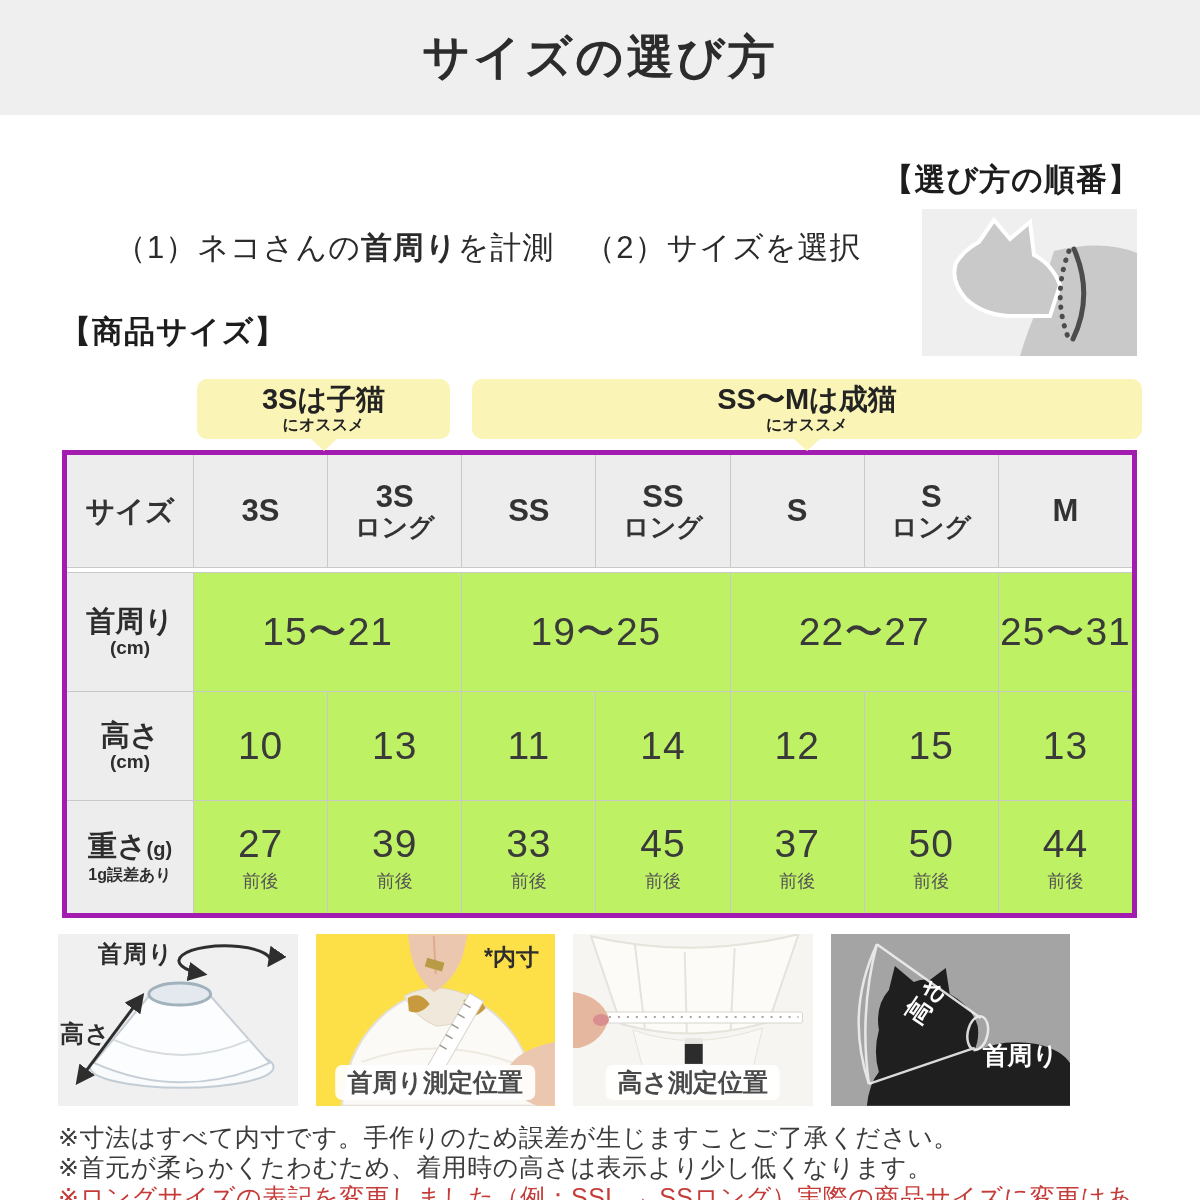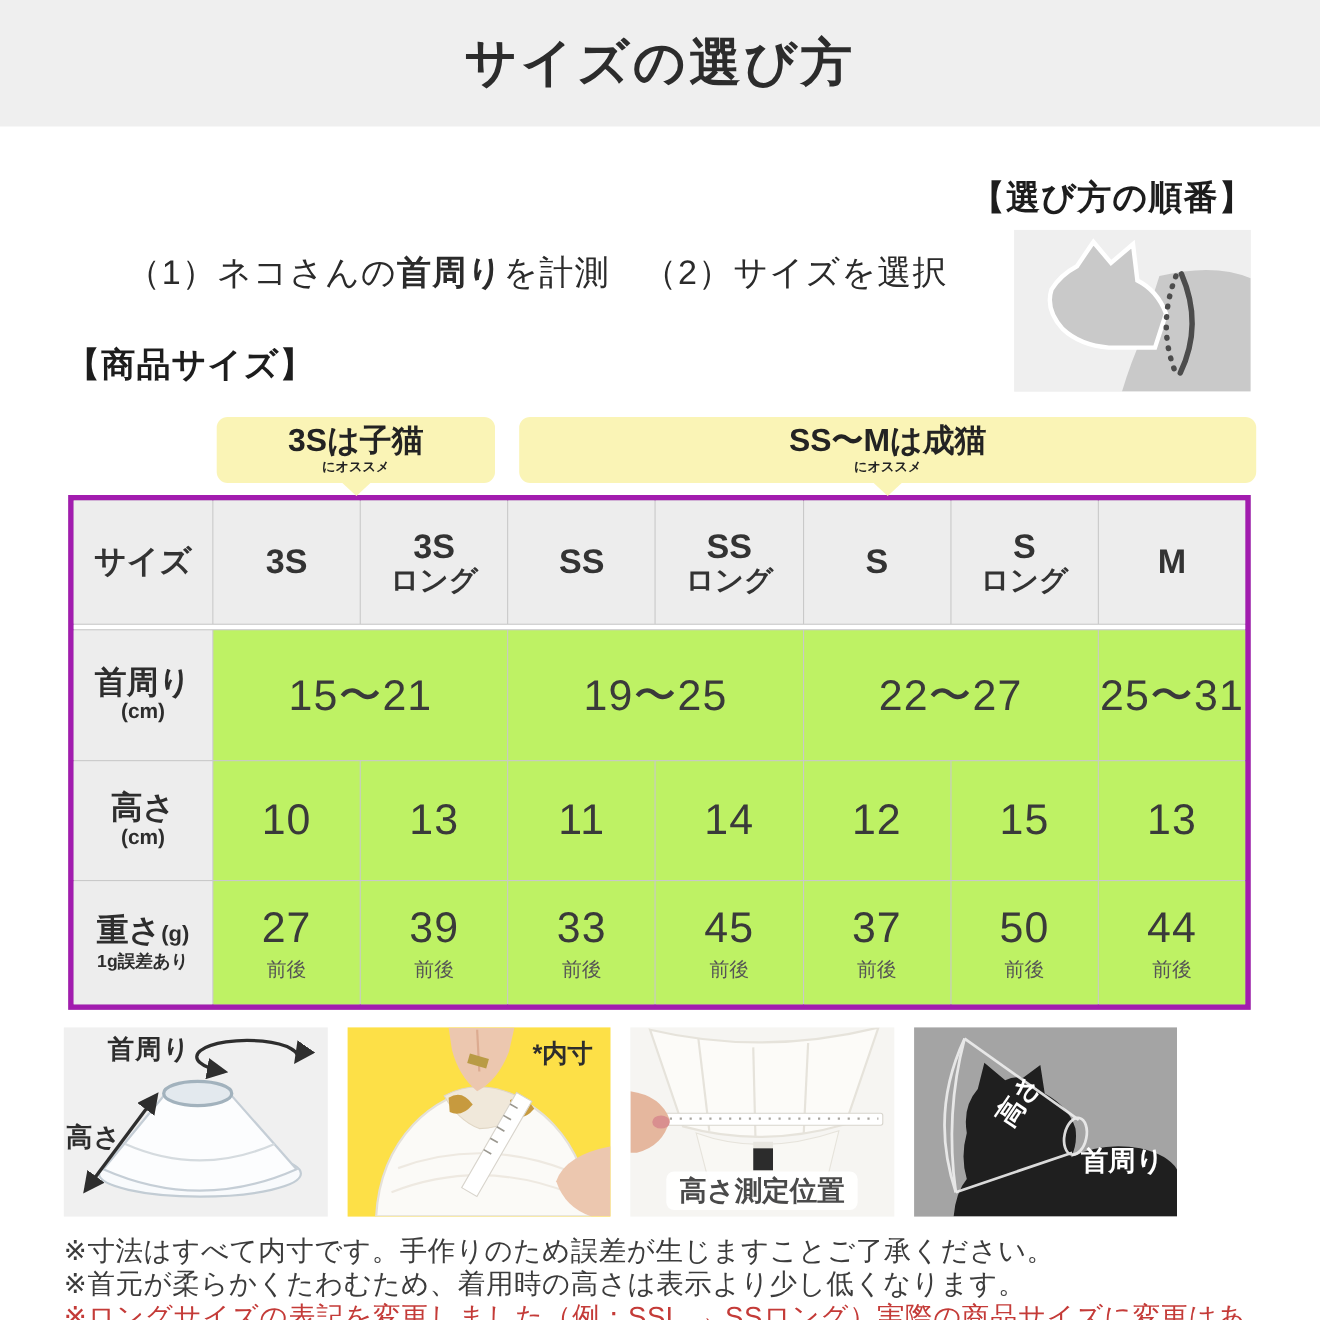--- a/index.html
+++ b/index.html
@@ -21,21 +21,21 @@
   .h-product { margin-top:42px; }
 
   
   .badges { position:relative; height:91px; margin-top:6px; }
   .badge { position:absolute; top:0; height:60px; background:#faf4b6; border-radius:10px;
            display:flex; flex-direction:column; align-items:center; justify-content:center;margin-top:20px; }
   .badge::after { content:""; position:absolute; left:50%; bottom:-12px; transform:translateX(-50%);
            width:0; height:0; border-left:14px solid transparent; border-right:14px solid transparent;
            border-top:13px solid #faf4b6; }
   .badge .main { font-size:29px; font-weight:bold; color:#232323; line-height:1.1; }
-  .badge .sub  { font-size:12px; font-weight:bold; color:#232323; line-height:1.15; }
+  .badge .sub  { font-size:16px; font-weight:bold; color:#232323; line-height:1.15; }
   .badge-kitten { left:137px; width:253px; }
   .badge-adult  { left:412px; width:670px; }
 
   
   .size-grid { margin-left:2px; width:1075px; display:grid;
     grid-template-columns:126px repeat(7,1fr);
     grid-template-rows:112px 4px 118px 108px 112px;
     gap:1px; background:#c9c9c9; border:5px solid #a21caf; }
   .cell { background:#bef264; display:flex; flex-direction:column; align-items:center; justify-content:center; text-align:center; }
   .head { background:#ededed; font-size:31px; font-weight:bold; color:#333; line-height:1.05; }
@@ -228,20 +228,21 @@
           <line x1="143" y1="96" x2="151" y2="96" stroke="#9b9890" stroke-width="1.5"></line>
           <line x1="143" y1="108" x2="151" y2="108" stroke="#9b9890" stroke-width="1.5"></line>
           <line x1="143" y1="120" x2="151" y2="120" stroke="#9b9890" stroke-width="1.5"></line>
         </g>
         <path d="M92,0 L152,0 L147,22 Q137,48 118,58 Q101,44 95,20 Z" fill="#ecc7af"></path>
         <line x1="118" y1="2" x2="120" y2="40" stroke="#dcab90" stroke-width="2"></line>
         <rect x="110" y="26" width="18" height="9" fill="#b99b45" transform="rotate(16 119 30)"></rect>
         <path d="M240,108 Q198,116 190,140 Q198,164 222,172 L240,172 Z" fill="#ecc7af"></path>
       </svg>
       <span class="photo-note">*内寸</span>
+      <span class="caption">首周り測定位置</span>
     </div>
 
     <div class="photo p3">
       <svg viewBox="0 0 240 172">
         <path d="M18,2 Q120,26 226,0 L196,88 Q120,110 48,90 Z" fill="#fcfbf8" stroke="#e6e3db" stroke-width="2"></path>
         <path d="M62,10 L72,94" stroke="#e6e3db" stroke-width="2"></path>
         <path d="M112,18 L114,100" stroke="#e6e3db" stroke-width="2"></path>
         <path d="M162,14 L158,96" stroke="#e6e3db" stroke-width="2"></path>
         <path d="M60,96 Q120,118 190,94 L176,152 Q120,168 74,150 Z" fill="#f9f8f4" stroke="#e6e3db"></path>
         <rect x="14" y="78" width="216" height="11" rx="2" fill="#ffffff" stroke="#d8d5cd"></rect>

